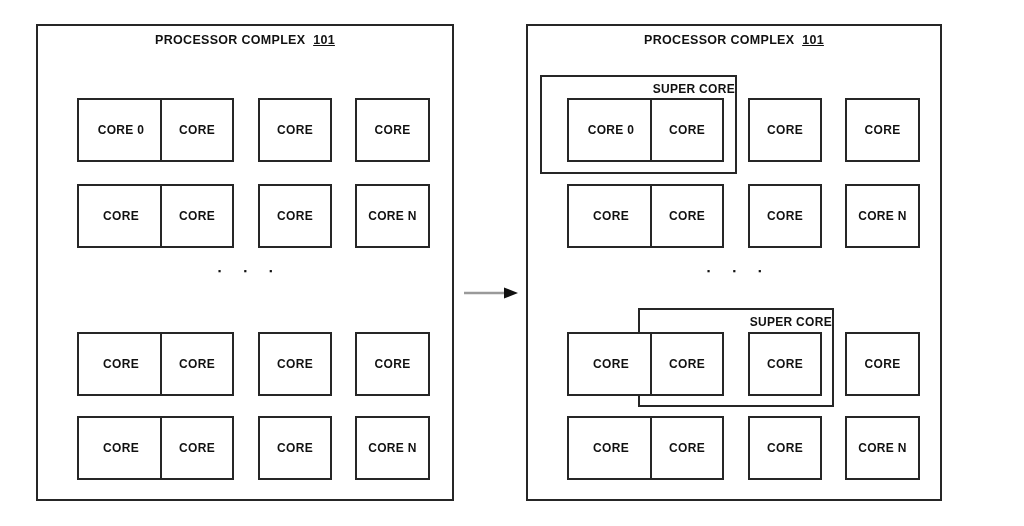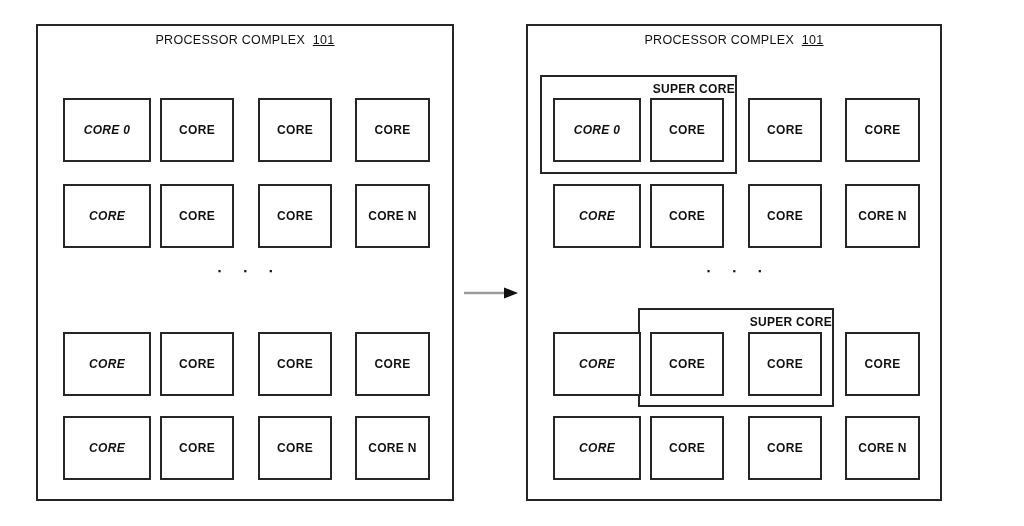--- a/index.html
+++ b/index.html
@@ -12,21 +12,21 @@
   .canvas { position:relative; width:1024px; height:526px; background:#fff; overflow:hidden; }
 
   .panel {
     position:absolute;
     border:2px solid #262626;
     background:#fff;
   }
   .panel-title {
     position:absolute; top:7px; left:0; right:0;
     text-align:center;
-    font-size:12.5px; font-weight:normal; letter-spacing:0.3px;
+    font-size:12.5px; font-weight:bold; letter-spacing:0.3px;
     white-space:nowrap;
   }
   .panel-title .ref { text-decoration:underline; margin-left:4px; }
 
   .core {
     position:absolute;
     border:2px solid #262626;
     background:#fff;
     display:flex; align-items:center; justify-content:center;
     font-size:12px; font-weight:bold; letter-spacing:0.3px;
@@ -49,21 +49,21 @@
     position:absolute; top:240px; left:0; right:0;
     text-align:center;
     font-size:9px; font-weight:bold; letter-spacing:10px;
     text-indent:10px; 
     color:#111;
   }
 
   .arrow { position:absolute; left:463px; top:285px; width:56px; height:16px; }
 
   
-  .c1 { left:25px;  width:88px;font-style:italic; }
+  .c1 { left:39px;  width:88px; }
   .c2 { left:122px; width:74px; }
   .c3 { left:220px; width:74px; }
   .c4 { left:317px; width:75px; }
   .r1 { top:72px;  height:64px; }
   .r2 { top:158px; height:64px; }
   .r3 { top:306px; height:64px; }
   .r4 { top:390px; height:64px; }
 </style>
 </head>
 <body>

